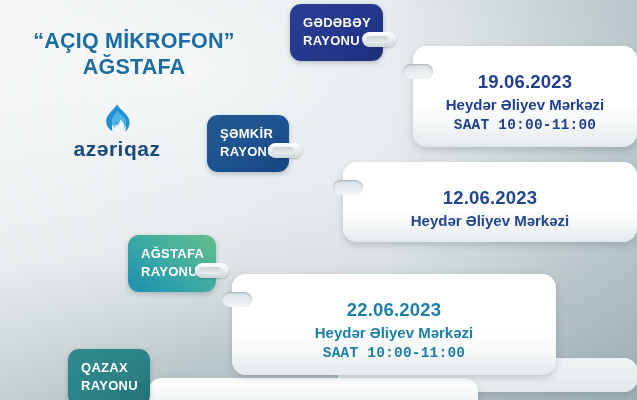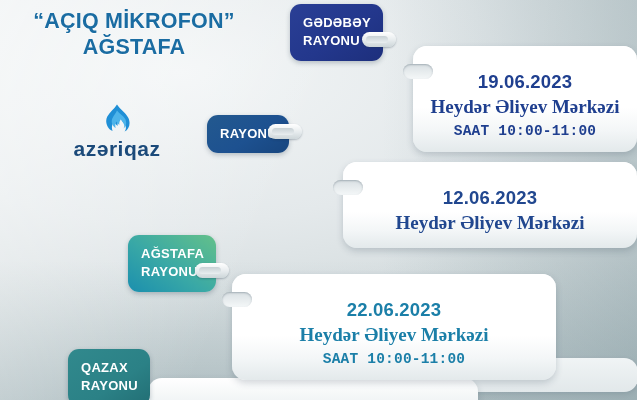--- a/index.html
+++ b/index.html
@@ -24,21 +24,21 @@
   .headline {
     position:absolute; left:0; top:8px; width:268px;
     text-align:center;
     color:#1a6ca2;
     font-weight:bold;
     font-size:21.5px;
     line-height:1.22;
     letter-spacing:.2px;
     text-shadow:0 1px 0 rgba(255,255,255,.65);
   }
-  .headline .l1 { display:block; white-space:nowrap; }
+  .headline .l1 { display:block; white-space:nowrap;margin-top:20px; }
   .headline .l2 { display:block; }
 
   
   .logo { position:absolute; left:52px; top:104px; width:130px; text-align:center; }
   .logo .flame { display:block; margin:0 auto 4px; width:26px; height:30px; }
   .logo .word {
     display:block;
     font-size:21px;
     font-weight:bold;
     letter-spacing:.5px;
@@ -91,21 +91,21 @@
     z-index:3;
   }
   
   .card .socket {
     position:absolute; left:-10px; top:18px;
     width:30px; height:15px; border-radius:8px;
     background:linear-gradient(to bottom,#d9e0e3,#f4f7f8);
     box-shadow:inset 0 1px 2px rgba(60,80,95,.35);
   }
   .card .date  { font-weight:bold; font-size:18.5px; line-height:1.28; letter-spacing:.2px;margin-top:14px; }
-  .card .venue { font-weight:bold; font-size:19px; line-height:1.42;font-family:Liberation Serif, serif; }
+  .card .venue { font-weight:bold; font-size:15px; line-height:1.42; }
   .card .time  { font-weight:bold; font-size:14.5px; line-height:1.42; letter-spacing:.2px;font-family:Liberation Mono, monospace; }
 
   .card-1 { left:413px; top:46px;  width:224px; color:#1f3f8f; }
   .card-2 { left:343px; top:162px; width:294px; color:#21478f; }
   .card-3 { left:232px; top:274px; width:324px; color:#1b7fa8; }
 
   
   .card-4 {
     position:absolute; left:148px; top:378px; width:330px; height:40px;
     border-radius:14px;
@@ -139,20 +139,21 @@
   <span class="word">azəriqaz</span>
 </div>
 
 <div class="tab tab-gedebey">
   <span class="ln">GƏDƏBƏY</span>
   <span class="ln">RAYONU</span>
   <span class="nub"></span>
 </div>
 
 <div class="tab tab-semkir">
+  <span class="ln">ŞƏMKİR</span>
   <span class="ln">RAYONU</span>
   <span class="nub"></span>
 </div>
 
 <div class="tab tab-agstafa">
   <span class="ln">AĞSTAFA</span>
   <span class="ln">RAYONU</span>
   <span class="nub"></span>
 </div>
 

